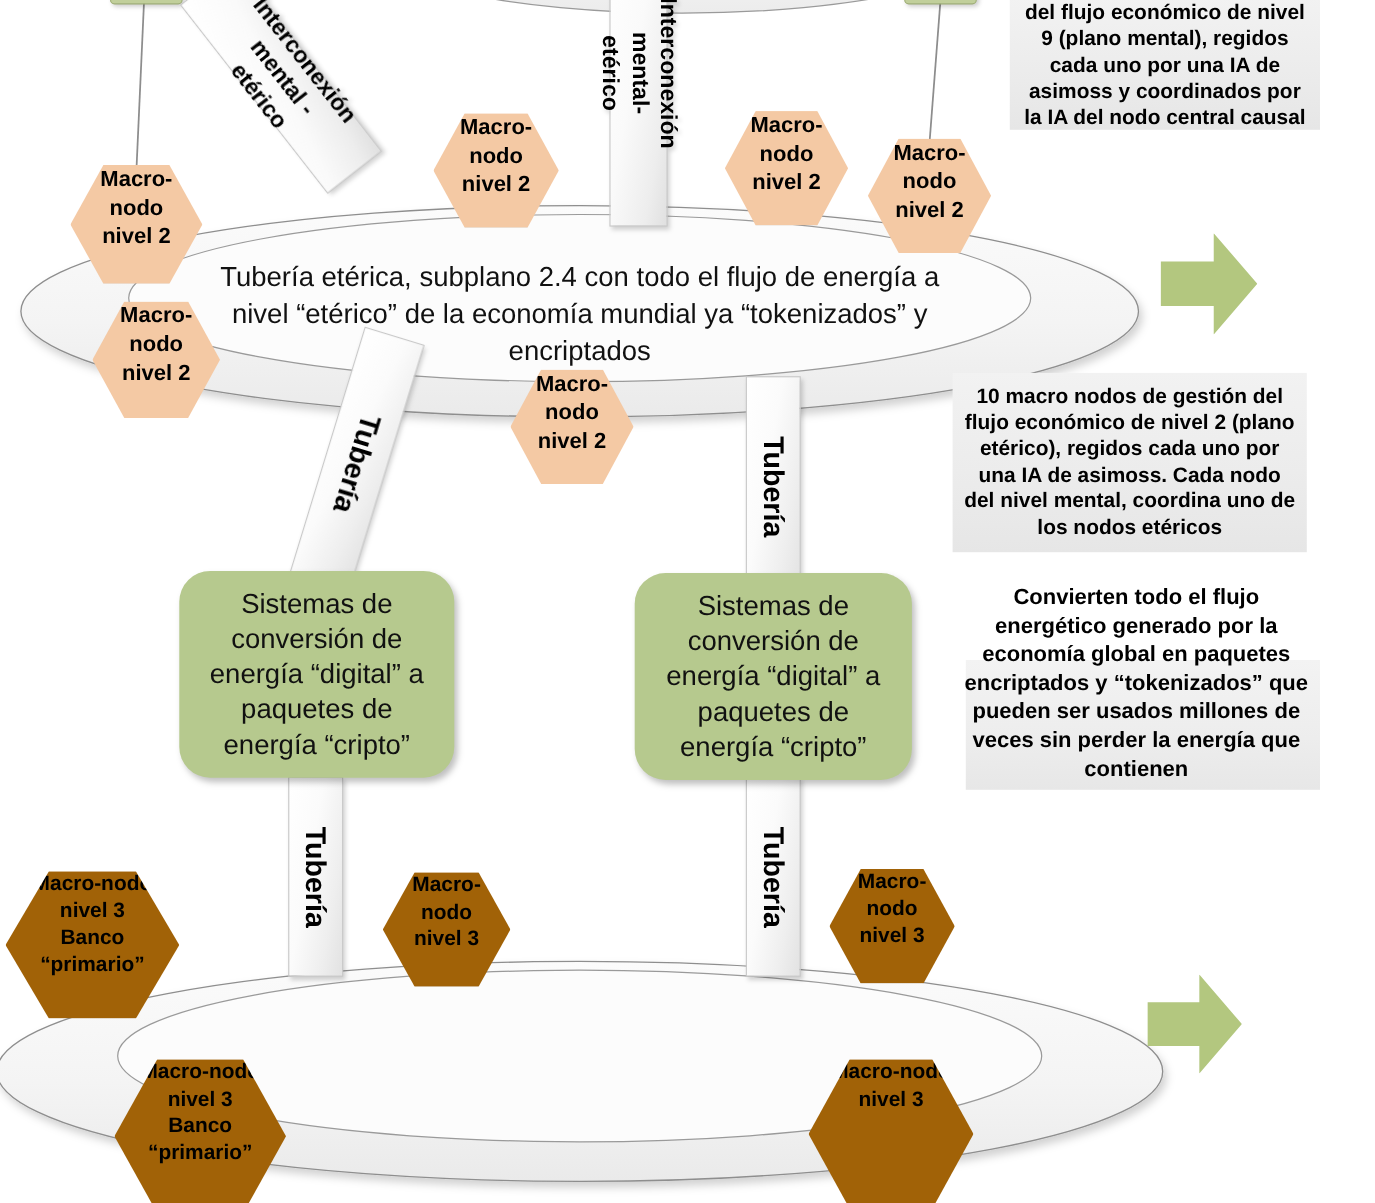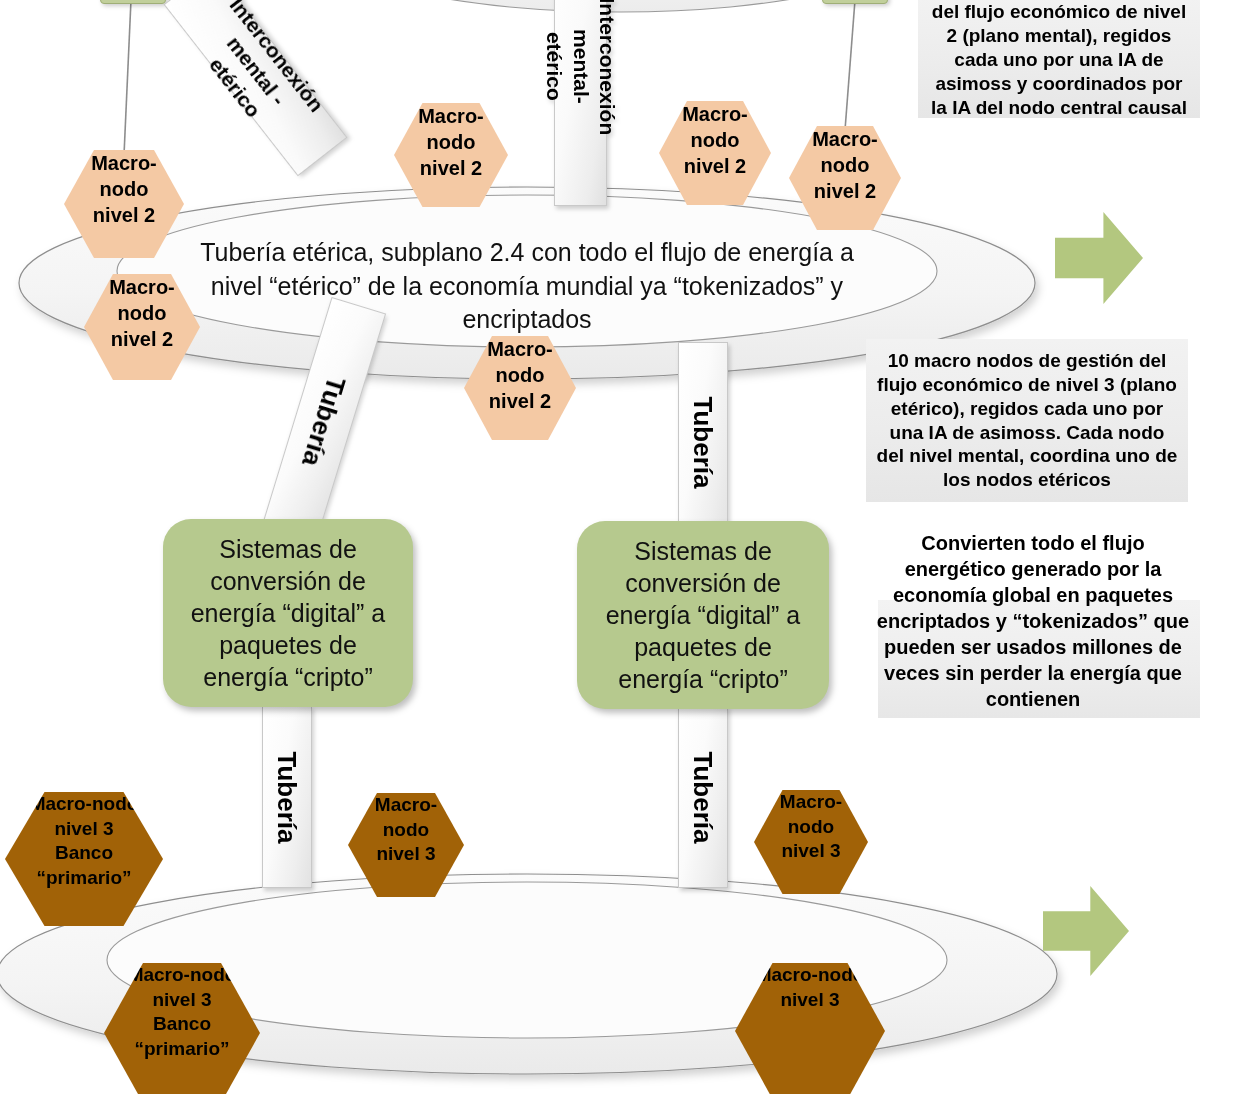--- a/index.html
+++ b/index.html
@@ -272,26 +272,26 @@
 Banco
 “primario”</span>
   </div>
 
   <div class="hex blue" style="left:735px; top:963px; width:150px; height:136px; font-size:19px;">
     <span class="hex-label">Macro-nodo
 nivel 3</span>
   </div>
 
   <div class="callout" style="left:918px; top:-2px; width:282px; height:120px; font-size:19px; padding:2px 8px;">
-    <span>del flujo económico de nivel 2 (plano mental), regidos cada uno por una IA de asimoss y coordinados por la IA del nodo central causal</span>
+    <span>del flujo económico de nivel 9 (plano mental), regidos cada uno por una IA de asimoss y coordinados por la IA del nodo central causal</span>
   </div>
 
   <div class="callout" style="left:866px; top:339px; width:322px; height:163px; font-size:19px; padding:10px 10px;
               display:flex; align-items:center; justify-content:center;">
-    <span>10 macro nodos de gestión del flujo económico de nivel 3 (plano etérico), regidos cada uno por una IA de asimoss. Cada nodo del nivel mental, coordina uno de los nodos etéricos</span>
+    <span>10 macro nodos de gestión del flujo económico de nivel 2 (plano etérico), regidos cada uno por una IA de asimoss. Cada nodo del nivel mental, coordina uno de los nodos etéricos</span>
   </div>
 
   <div class="callout-3-bg" style="left:878px; top:600px; width:322px; height:118px;"></div>
 
   <div class="callout plain" style="left:866px; top:530px; width:334px; height:260px; font-size:20px; line-height:1.30;
               display:flex; align-items:flex-start; padding:0 6px;">
     <span>Convierten todo el flujo energético generado por la economía global en paquetes encriptados y “tokenizados” que pueden ser usados millones de veces sin perder la energía que contienen</span>
   </div>
 
   <div class="arrow" style="left:1055px; top:212px; width:88px; height:92px;"></div>

